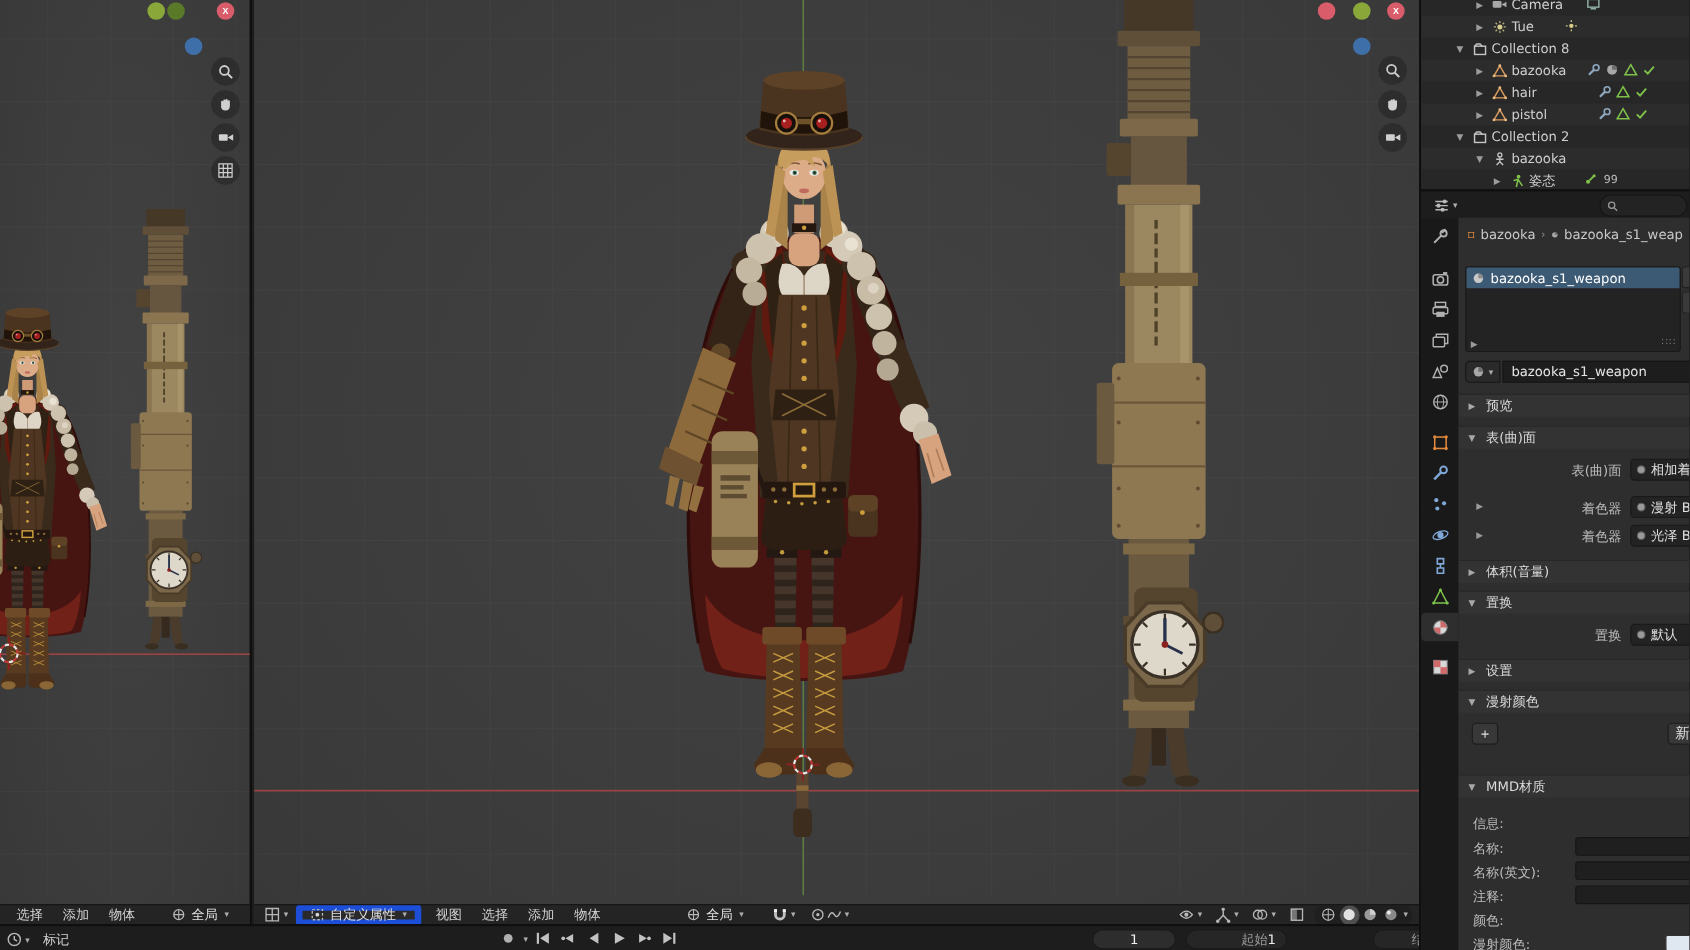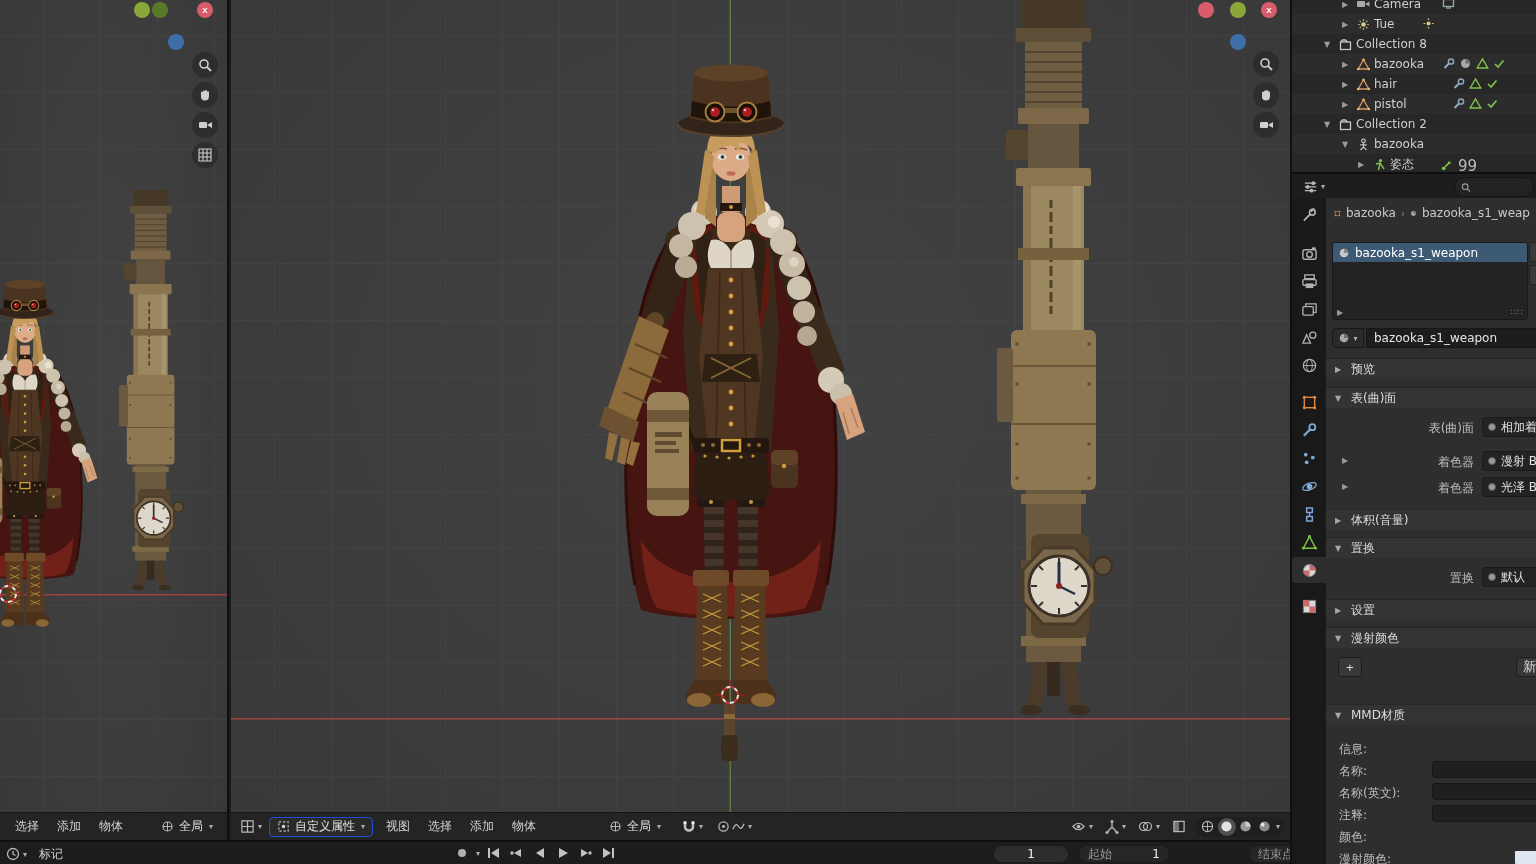--- a/index.html
+++ b/index.html
@@ -17,55 +17,55 @@
 .vp-left{left:0;width:229px;border-right:2px solid #0f0f0f}
 .vp-main{left:231px;width:1059px}
 .vp-grid{position:absolute;left:0;top:0;right:0;bottom:26px;background-image:linear-gradient(#777 1px,transparent 1px),linear-gradient(90deg,#777 1px,transparent 1px);background-size:57px 57px;background-position:43px 35px;opacity:.10}
 .vp-svg{position:absolute;left:0;top:0}
 
 
 .gz{position:absolute;width:26px;height:26px;border-radius:50%;background:rgba(35,35,35,.55);display:flex;align-items:center;justify-content:center;border:none;cursor:pointer}
 .ball{position:absolute;width:16px;height:16px;border-radius:50%;display:flex;align-items:center;justify-content:center;font-size:8px;font-weight:bold;color:#fff;border:none;cursor:pointer}
 
 
-.vp-header{position:absolute;left:0;right:0;bottom:0;height:28px;background:#242424;border-top:1px solid #151515;display:flex;align-items:center;padding:0 6px;white-space:nowrap;overflow:hidden}
+.vp-header{position:absolute;left:0;right:0;bottom:0;height:18px;background:#242424;border-top:1px solid #151515;display:flex;align-items:center;padding:0 6px;white-space:nowrap;overflow:hidden}
 .menu{padding:0 9px;color:#d2d2d2;cursor:pointer}
-.dropdown{display:inline-flex;align-items:center;gap:5px;background:#2a2a2a;border:1px solid #1d4ed8;border-radius:4px;height:20px;padding:0 7px;color:#e0e0e0;font-size:12px;cursor:pointer;font-family:inherit}
+.dropdown{display:inline-flex;align-items:center;gap:5px;background:#2a2a2a;border:6px solid #1d4ed8;border-radius:4px;height:20px;padding:0 7px;color:#e0e0e0;font-size:12px;cursor:pointer;font-family:inherit}
 .dropdown.ghost{background:transparent;border-color:transparent}
 .caret{font-size:8px;color:#aeaeae;margin-left:1px}
 .hicon-btn{display:inline-flex;align-items:center;gap:2px;background:transparent;border:none;color:#c8c8c8;cursor:pointer;padding:0 3px;height:22px}
 .hgap{display:inline-block}
 .hright{margin-left:auto;display:flex;align-items:center;gap:6px}
 .shading{display:flex;align-items:center;gap:1px;background:#1f1f1f;border-radius:10px;padding:1px 4px}
 .shbtn{background:transparent;border:none;width:18px;height:18px;display:flex;align-items:center;justify-content:center;cursor:pointer;border-radius:9px}
 .shbtn.sel{background:#505050}
 
 
 .timeline{position:absolute;left:0;top:840px;width:1290px;height:24px;background:#1d1d1d;border-top:2px solid #0f0f0f}
 .timeline .abs{position:absolute;top:4px}
 .tl-btn{position:absolute;top:2px;background:transparent;border:none;cursor:pointer;display:flex;align-items:center;gap:2px;color:#c8c8c8;height:20px}
 .playback{position:absolute;left:452px;top:2px;display:flex;align-items:center;gap:3px}
 .pb{background:transparent;border:none;width:20px;height:18px;display:flex;align-items:center;justify-content:center;cursor:pointer}
 .framefield{position:absolute;left:993px;top:3px;width:76px;height:18px;background:#2d2d2d;border:1px solid #1a1a1a;border-radius:9px;display:flex;align-items:center;justify-content:center;color:#f0f0f0;cursor:ew-resize}
-.rangefield{position:absolute;top:3px;height:18px;background:#262626;border:1px solid #1a1a1a;border-radius:9px;display:flex;align-items:center;justify-content:space-between;padding:0 9px;cursor:ew-resize}
+.rangefield{position:absolute;top:3px;height:18px;background:#262626;border:1px solid #1a1a1a;border-radius:9px;display:flex;align-items:center;justify-content:flex-end;padding:0 9px;cursor:ew-resize}
 .rlabel{color:#9a9a9a}
 .rval{color:#ececec}
 
 
 .outliner{position:absolute;left:0;top:0;width:246px;height:172px;background:#272727;overflow:hidden}
 .orow{position:relative;height:20px;display:flex;align-items:center;cursor:pointer}
 .orow:nth-child(even){background:rgba(255,255,255,.025)}
 .orow.ind0{padding-left:32px}
 .orow.ind1{padding-left:50px}
 .orow.ind2{padding-left:66px}
 .disc{width:14px;font-size:8px;color:#9c9c9c;flex:0 0 14px}
 .oicon{flex:0 0 15px;margin-right:3px}
 .olabel{color:#cfcfcf;overflow:hidden;white-space:nowrap}
 .ricons{position:absolute;top:3px;display:flex;gap:4px;align-items:center}
-.obadge{color:#bdbdbd;font-size:15px;margin-left:2px}
+.obadge{color:#bdbdbd;font-size:10px;margin-left:2px}
 
 
 .props-header{position:absolute;left:0;top:172px;width:246px;height:26px;background:#1d1d1d;border-top:2px solid #0f0f0f;display:flex;align-items:center;padding:0 8px}
 .searchbox{position:absolute;right:4px;top:3px;width:80px;height:20px;background:#232323;border:1px solid #151515;border-radius:10px;display:flex;align-items:center;padding:0 6px;gap:4px}
 .searchbox input{background:transparent;border:none;outline:none;color:#ddd;width:52px;font-size:11px;font-family:inherit}
 .tabstrip{position:absolute;left:0;top:198px;width:34px;height:666px;background:#191919}
 .tab{position:absolute;left:0;width:34px;height:26px;display:flex;align-items:center;justify-content:center;background:transparent;border:none;cursor:pointer}
 .tab.sel{background:#2e2e2e;border-radius:4px 0 0 4px}
 .props-content{position:absolute;left:34px;top:198px;width:212px;height:666px;background:#2e2e2e;overflow:hidden}
 

